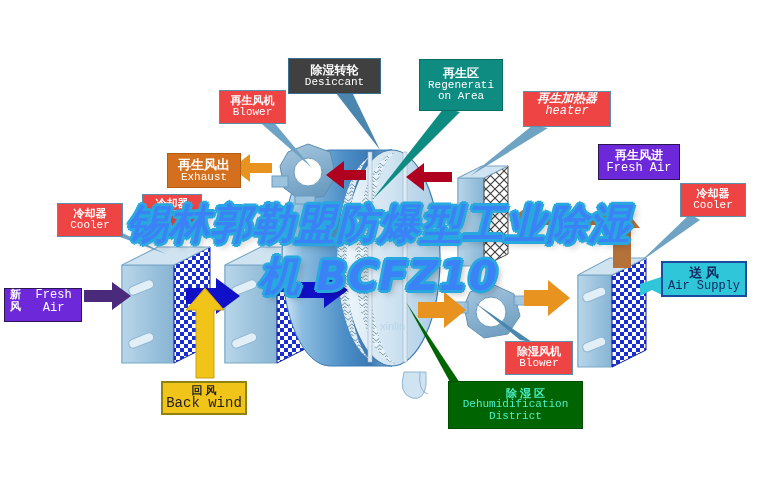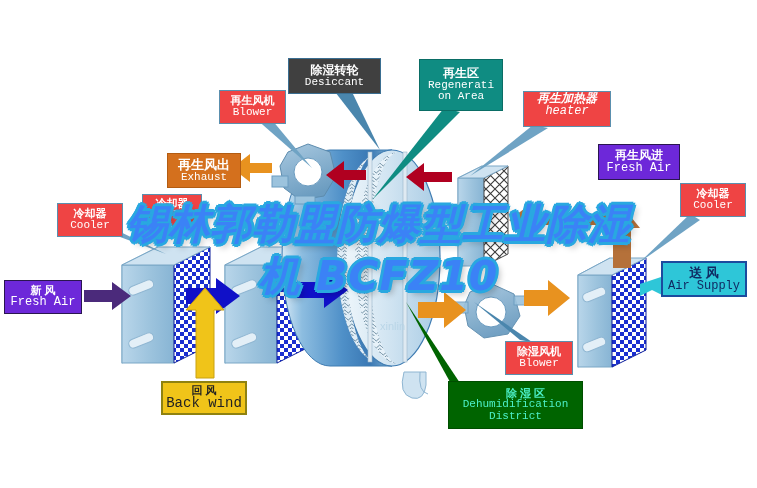--- a/index.html
+++ b/index.html
@@ -239,21 +239,21 @@
       <div class="lbl s-steel" style="left: 288px; top: 58px; width: 93px; height: 36px; display: flex; flex-direction: column; justify-content: center;"><span class="cn" style="font-size: 12px;">除湿转轮</span><span class="en" style="font-size: 11px;">Desiccant</span></div>
       <div class="lbl s-steel2" style="left: 219px; top: 90px; width: 67px; height: 34px; display: flex; flex-direction: column; justify-content: center;"><span class="cn" style="font-size: 11px;">再生风机</span><span class="en" style="font-size: 11px;">Blower</span></div>
       <div class="lbl s-teal" style="left: 419px; top: 59px; width: 84px; height: 52px; display: flex; flex-direction: column; justify-content: center;"><span class="cn" style="font-size: 12px;">再生区</span><span class="en" style="font-size: 11px;">Regenerati
 on Area</span></div>
       <div class="lbl s-steel2" style="left: 523px; top: 91px; width: 88px; height: 36px; display: flex; flex-direction: column; justify-content: flex-start; font-style: italic;"><span class="cn" style="font-size: 12px;">再生加热器</span><span class="en" style="font-size: 12px;">heater</span></div>
       <div class="lbl s-orange" style="left: 167px; top: 153px; width: 74px; height: 35px; display: flex; flex-direction: column; justify-content: center;"><span class="cn" style="font-size: 13px;">再生风出</span><span class="en" style="font-size: 11px;">Exhaust</span></div>
       <div class="lbl s-purple" style="left: 598px; top: 144px; width: 82px; height: 36px; display: flex; flex-direction: column; justify-content: center;"><span class="cn" style="font-size: 12px;">再生风进</span><span class="en" style="font-size: 12px;">Fresh Air</span></div>
       <div class="lbl s-steel2" style="left: 57px; top: 203px; width: 66px; height: 34px; display: flex; flex-direction: column; justify-content: center;"><span class="cn" style="font-size: 11px;">冷却器</span><span class="en" style="font-size: 11px;">Cooler</span></div>
       <div class="lbl s-steel2" style="left: 142px; top: 194px; width: 60px; height: 32px; display: flex; flex-direction: column; justify-content: center;"><span class="cn" style="font-size: 11px;">冷却器</span><span class="en" style="font-size: 11px;">Cooler</span></div>
       <div class="lbl s-steel2" style="left: 680px; top: 183px; width: 66px; height: 34px; display: flex; flex-direction: column; justify-content: center;"><span class="cn" style="font-size: 11px;">冷却器</span><span class="en" style="font-size: 11px;">Cooler</span></div>
-      <div class="lbl s-purple" style="left: 4px; top: 280px; width: 78px; height: 34px; display: flex; flex-direction: column; justify-content: center;"><span class="cn" style="font-size: 11px;">新    风</span><span class="en" style="font-size: 12px;">Fresh Air</span></div>
+      <div class="lbl s-purple" style="left: 4px; top: 288px; width: 78px; height: 34px; display: flex; justify-content: center;"><span class="cn" style="font-size: 11px;">新    风</span><span class="en" style="font-size: 12px;">Fresh Air</span></div>
       <div class="lbl s-gold" style="left: 161px; top: 381px; width: 86px; height: 34px; display: flex; flex-direction: column; justify-content: center;"><span class="cn" style="font-size: 11px;">回    风</span><span class="en" style="font-size: 14px;">Back wind</span></div>
       <div class="lbl s-steel2" style="left: 505px; top: 341px; width: 68px; height: 34px; display: flex; flex-direction: column; justify-content: center;"><span class="cn" style="font-size: 11px;">除湿风机</span><span class="en" style="font-size: 11px;">Blower</span></div>
       <div class="lbl s-green" style="left: 448px; top: 381px; width: 135px; height: 48px; display: flex; flex-direction: column; justify-content: center;"><span class="cn" style="font-size: 11px; padding-left: 20px;">除    湿    区</span><span class="en" style="font-size: 11px;">Dehumidification
 District</span></div>
       <div class="lbl s-cyan" style="left: 661px; top: 261px; width: 86px; height: 36px; display: flex; flex-direction: column; justify-content: center;"><span class="cn" style="font-size: 13px;">送    风</span><span class="en" style="font-size: 12px;">Air Supply</span></div>
     </div>
 
 </div>
 
 </body></html>

